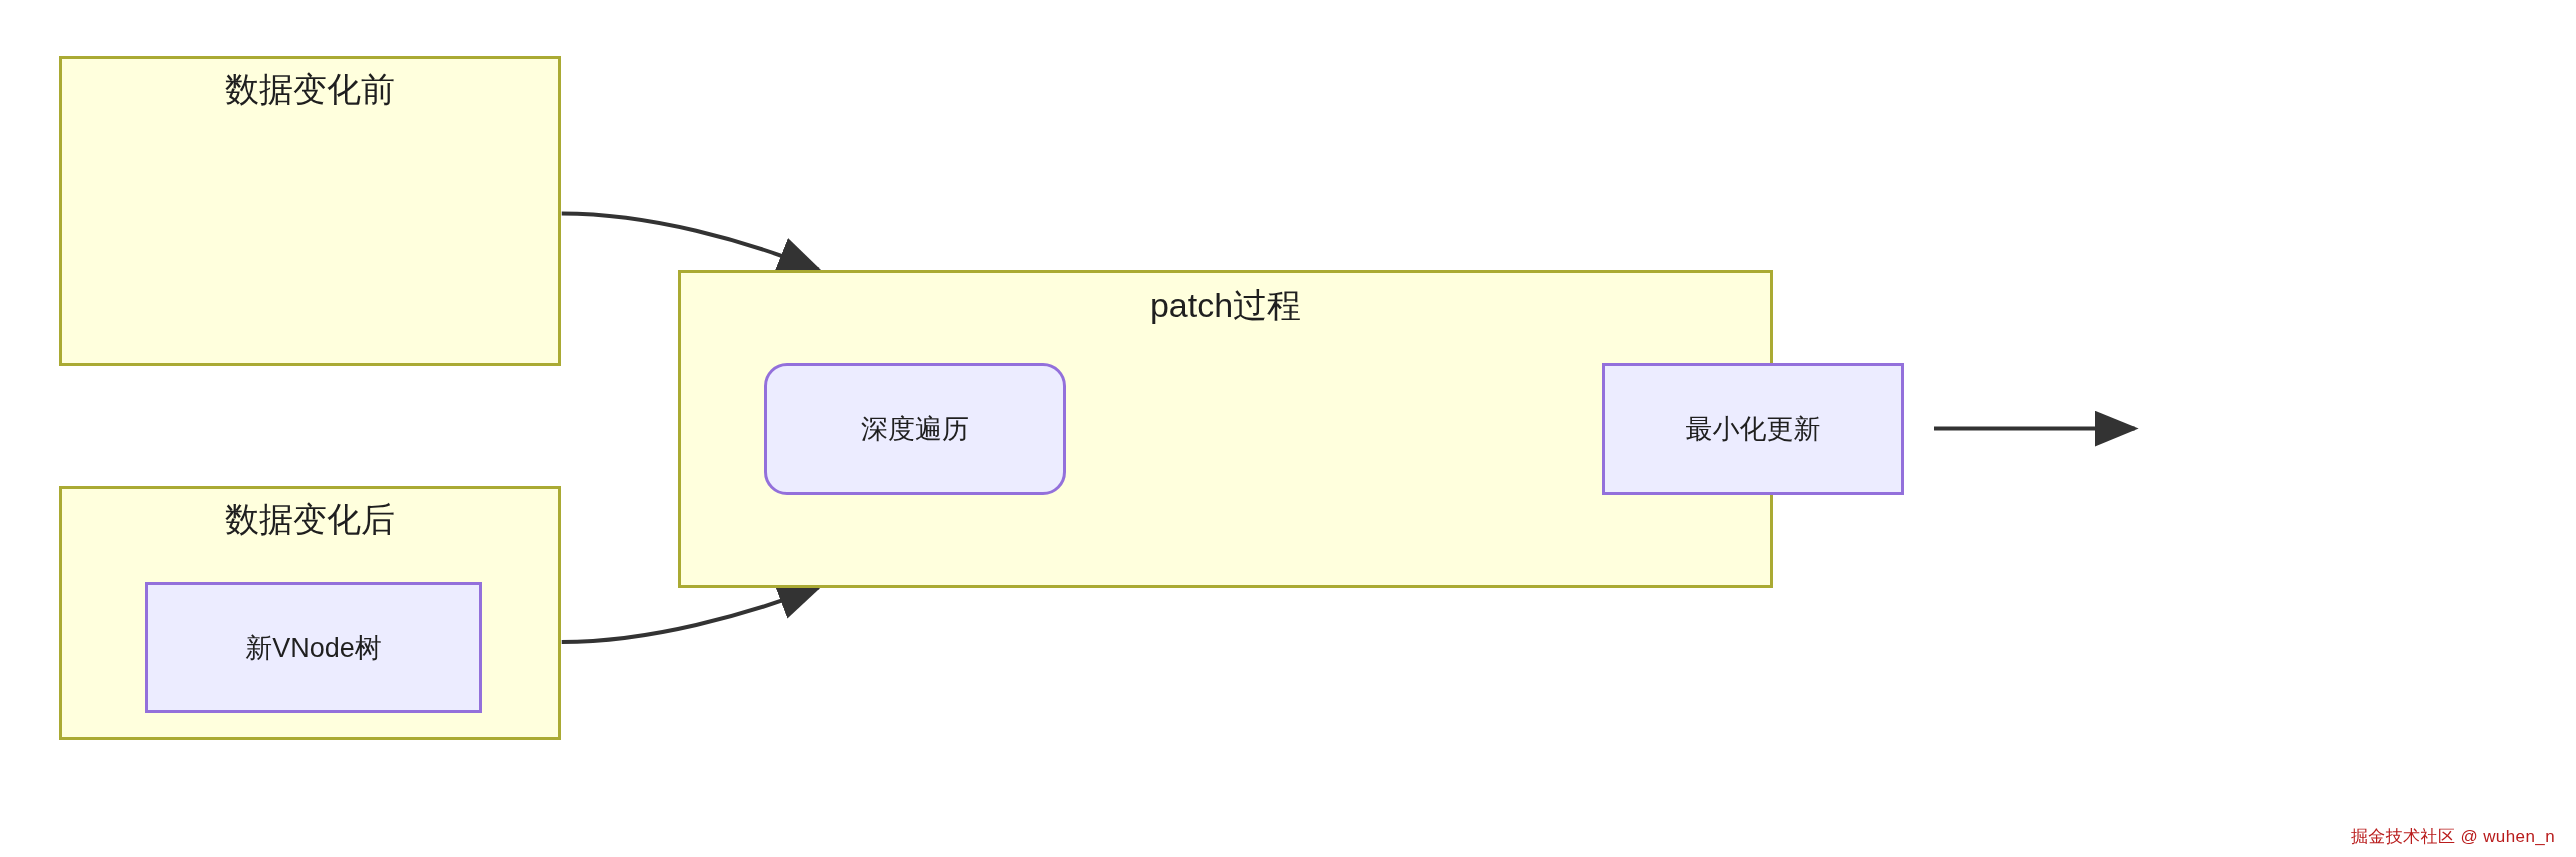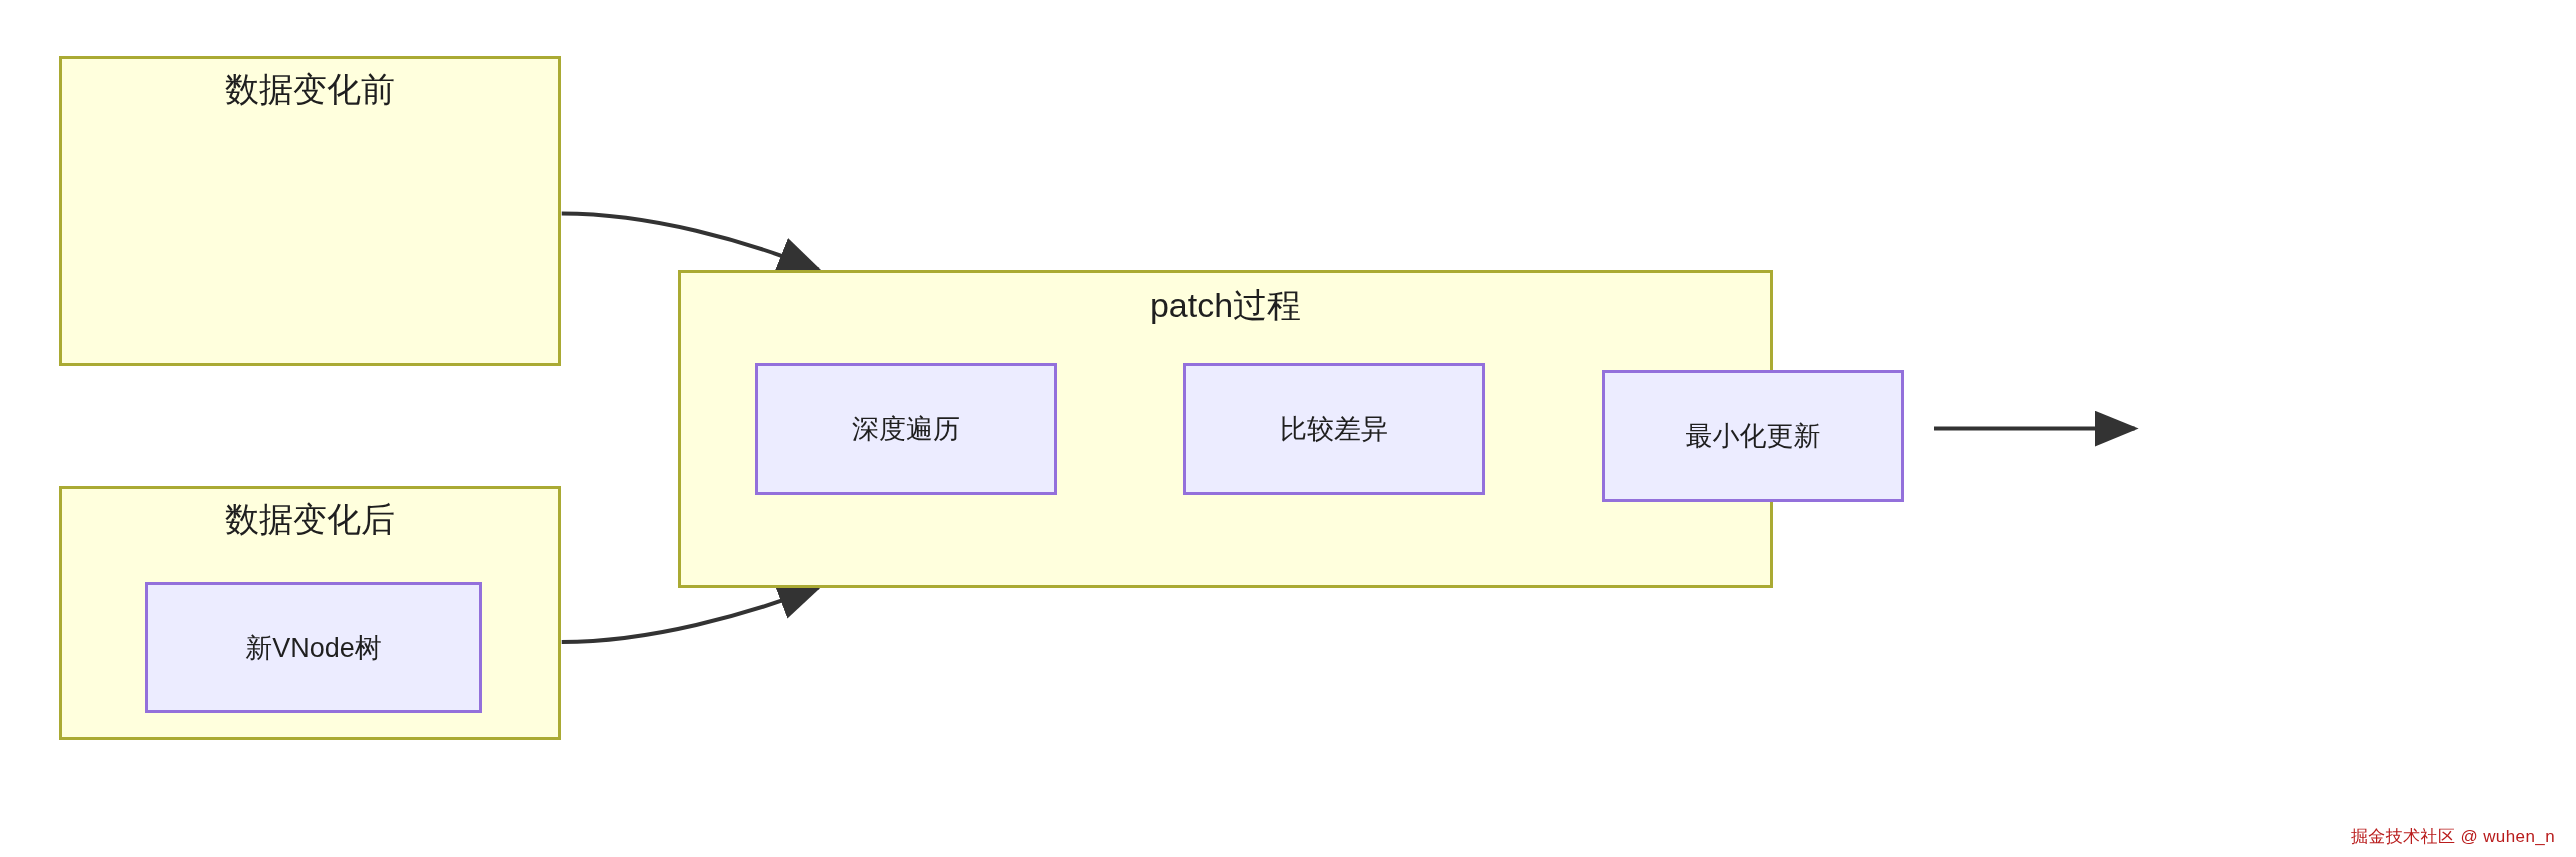--- a/index.html
+++ b/index.html
@@ -89,23 +89,22 @@
 
     <path d="M2410,534 L2660,534" fill="none" stroke="#333333" stroke-width="5" marker-end="url(#arrowhead)"></path>
   </svg>
 
   <div class="group-box" style="left:59px; top:56px; width:502px; height:310px;">
     <div class="group-title" style="top:14.4px;">数据变化前</div>
   </div>
 
   <div class="group-box" style="left:678px; top:270px; width:1095px; height:318px;padding-left:12px;">
     <div class="group-title" style="top:16px;">patch过程</div>
-    <div class="node-box" style="left:74px; top:90px; width:302px; height:132px;">深度遍历</div>
-    <div class="node-box" style="left:502px; top:90px; width:302px; height:132px;">比较差异</div>
-    <div class="node-box" style="left:921px; top:97px; width:302px; height:132px;">最小化更新</div>
+    <div class="node-box" style="left:83px; top:90px; width:302px; height:132px;border-radius:23px;">深度遍历</div>
+    <div class="node-box" style="left:921px; top:90px; width:302px; height:132px;">最小化更新</div>
   </div>
 
   <div class="group-box" style="left:59px; top:486px; width:502px; height:254px;">
     <div class="group-title" style="top:14.4px;">数据变化后</div>
     <div class="node-box" style="left:83px; top:93px; width:337px; height:131px;text-align:right;">新VNode树</div>
   </div>
 
 
   <div class="watermark">掘金技术社区 @ wuhen_n</div>
 

